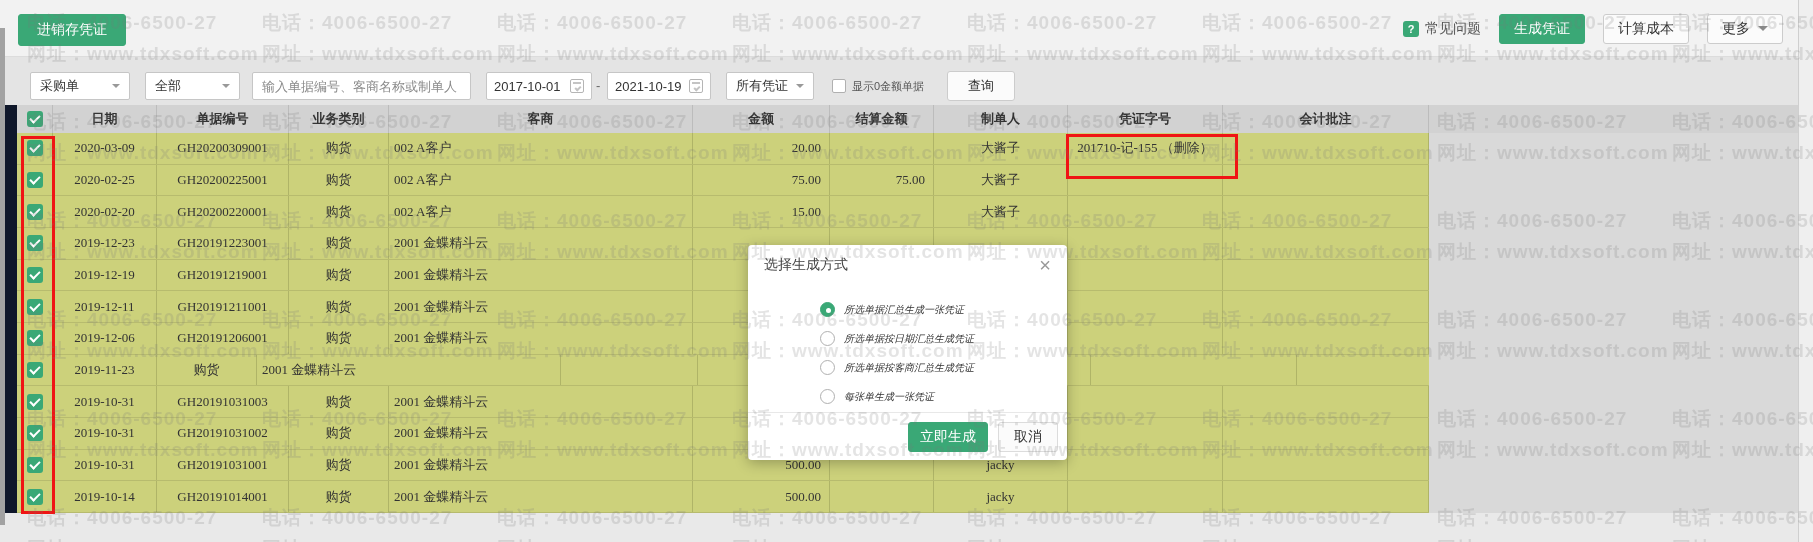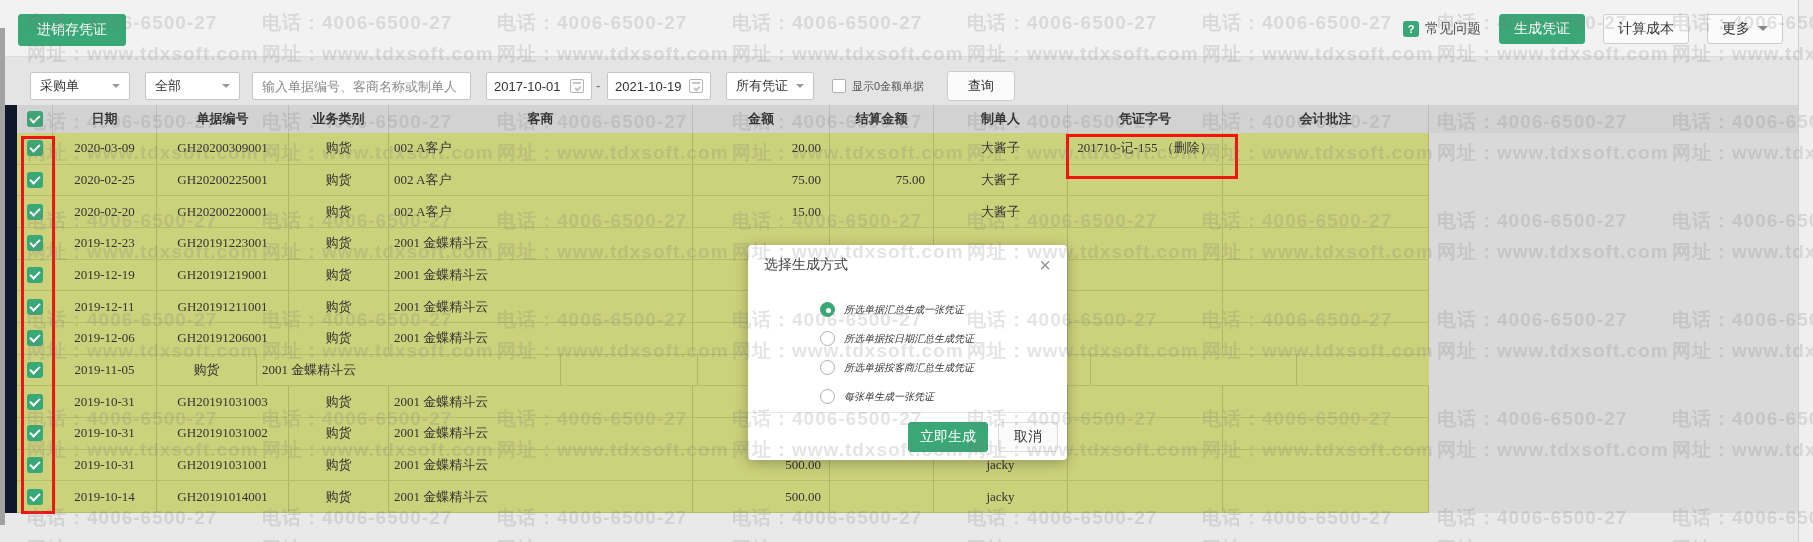--- a/index.html
+++ b/index.html
@@ -299,21 +299,21 @@
     <div class="cell c6 ar"></div>
     <div class="cell c7"></div>
     <div class="cell c8"></div>
     <div class="cell c9 al"></div>
   </div>
 
   <div class="trow">
     <div class="cell c0">
       <span class="checkbox"></span>
     </div>
-    <div class="cell c1">2019-11-05</div>
+    <div class="cell c1">2019-11-23</div>
     <div class="cell c3">购货</div>
     <div class="cell c4 al">2001 金蝶精斗云</div>
     <div class="cell c5 ar"></div>
     <div class="cell c6 ar"></div>
     <div class="cell c7"></div>
     <div class="cell c8"></div>
     <div class="cell c9 al"></div>
   </div>
 
   <div class="trow">

